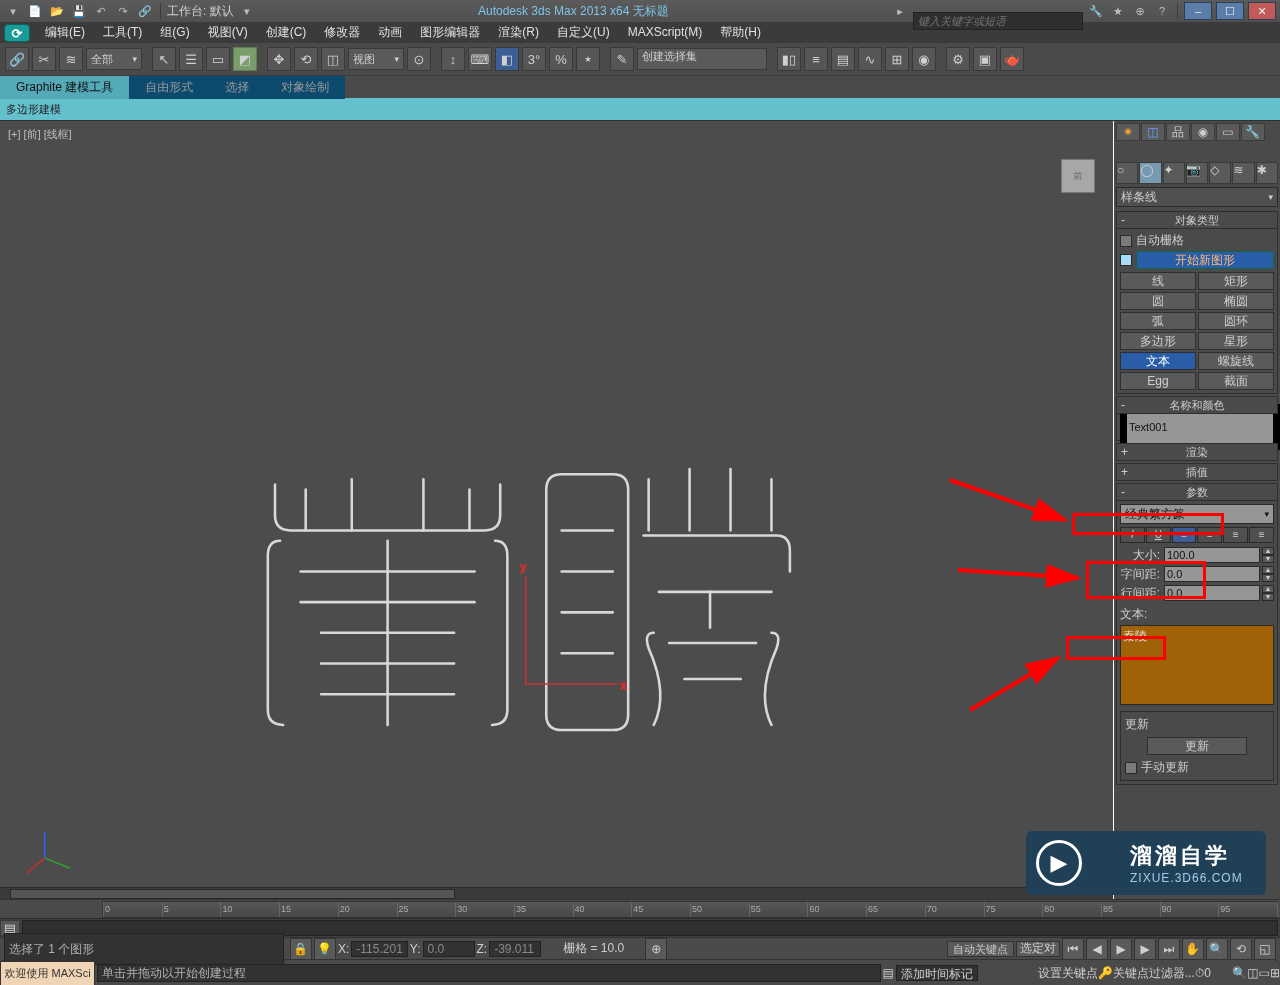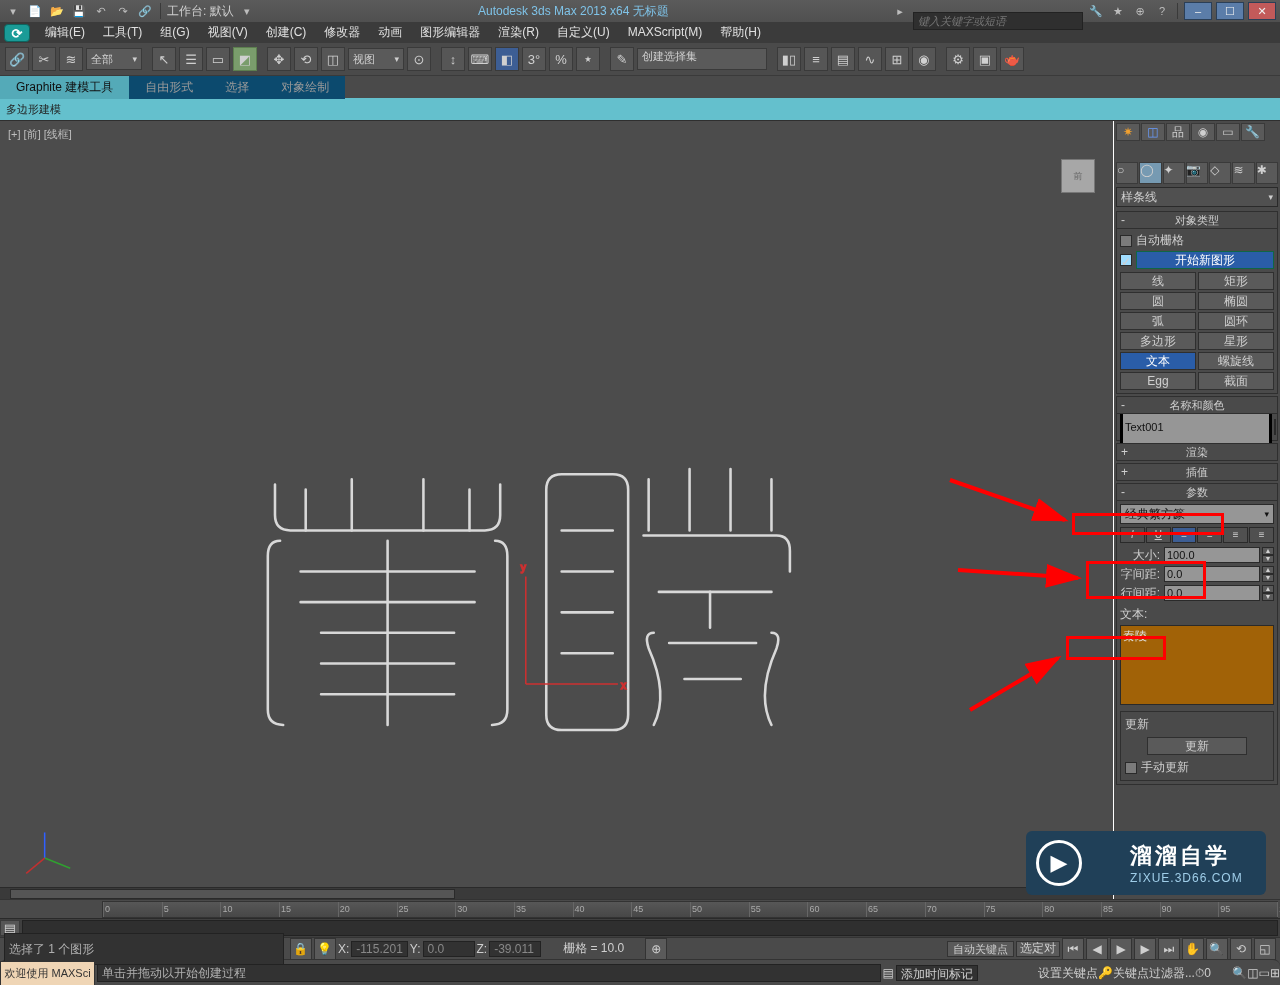--- a/index.html
+++ b/index.html
@@ -61,21 +61,21 @@
 
 .cb{width:12px;height:12px;border:1px solid #2a2a2a;background:#7b7b7b;display:inline-block;vertical-align:middle;margin-right:4px;}
 .cb.on{background:#a0ddff;}
 
 .btn-grid{display:flex;flex-wrap:wrap;gap:2px;}
 .btn-grid .b{width:calc(50% - 1px);height:18px;background:#5a5a5a;border:1px solid #2f2f2f;text-align:center;line-height:16px;}
 .btn-grid .b.sel{background:#2a5da8;color:#fff;}
 .btn-grid .b.wide{width:100%;}
 
 .input-line{display:flex;align-items:center;height:18px;margin:1px 0;}
-.input-line input{flex:1;height:16px;background:#969696;border:3px solid #000000;padding:16px 2px;color:#111;font-size:11px;}
+.input-line input{flex:1;height:16px;background:#969696;border:7px solid #000000;padding:16px 2px;color:#111;font-size:11px;}
 .input-line .swatch{width:16px;height:16px;background:#e6cc85;border:1px solid #2a2a2a;margin-left:2px;}
 
 .spin{display:flex;align-items:center;height:18px;margin:1px 0;gap:2px;}
 .spin label{width:42px;text-align:right;padding-right:2px;}
 .spin-field{flex:1;height:16px;background:#969696;border:1px solid #2a2a2a;color:#111;padding:0 2px;font-size:11px;line-height:14px;}
 .spin-arrows{width:12px;display:flex;flex-direction:column;}
 .spin-arrows span{height:8px;background:#5a5a5a;border:1px solid #2a2a2a;font-size:7px;line-height:6px;text-align:center;}
 
 .text-area{height:80px;background:#a16207;border:1px solid #2a2a2a;margin-top:2px;padding:2px;color:#e0e0e0;}
 
@@ -285,21 +285,21 @@
 
     <div class="rollout">
       <div class="ro-head">
           <span class="pm">-</span>
           <span>对象类型</span>
         </div>
       <div class="ro-body">
         <div style="margin-bottom:2px;"><span class="cb"></span><span>自动栅格</span></div>
         <div style="margin-bottom:3px;display:flex;align-items:center;">
             <span class="cb on">✓</span>
-            <span class="b sel" style="flex:1;height:18px;background:#2a5da8;text-align:center;line-height:16px;color:#ffffff;border:1px solid #164;">开始新图形</span>
+            <span class="b sel" style="flex:1;height:18px;background:#2a5da8;text-align:center;line-height:16px;color:#fdba74;border:1px solid #164;">开始新图形</span>
           </div>
         <div class="btn-grid">
           <div class="b">线</div>
           <div class="b">矩形</div>
           <div class="b">圆</div>
           <div class="b">椭圆</div>
           <div class="b">弧</div>
           <div class="b">圆环</div>
           <div class="b">多边形</div>
           <div class="b">星形</div>

